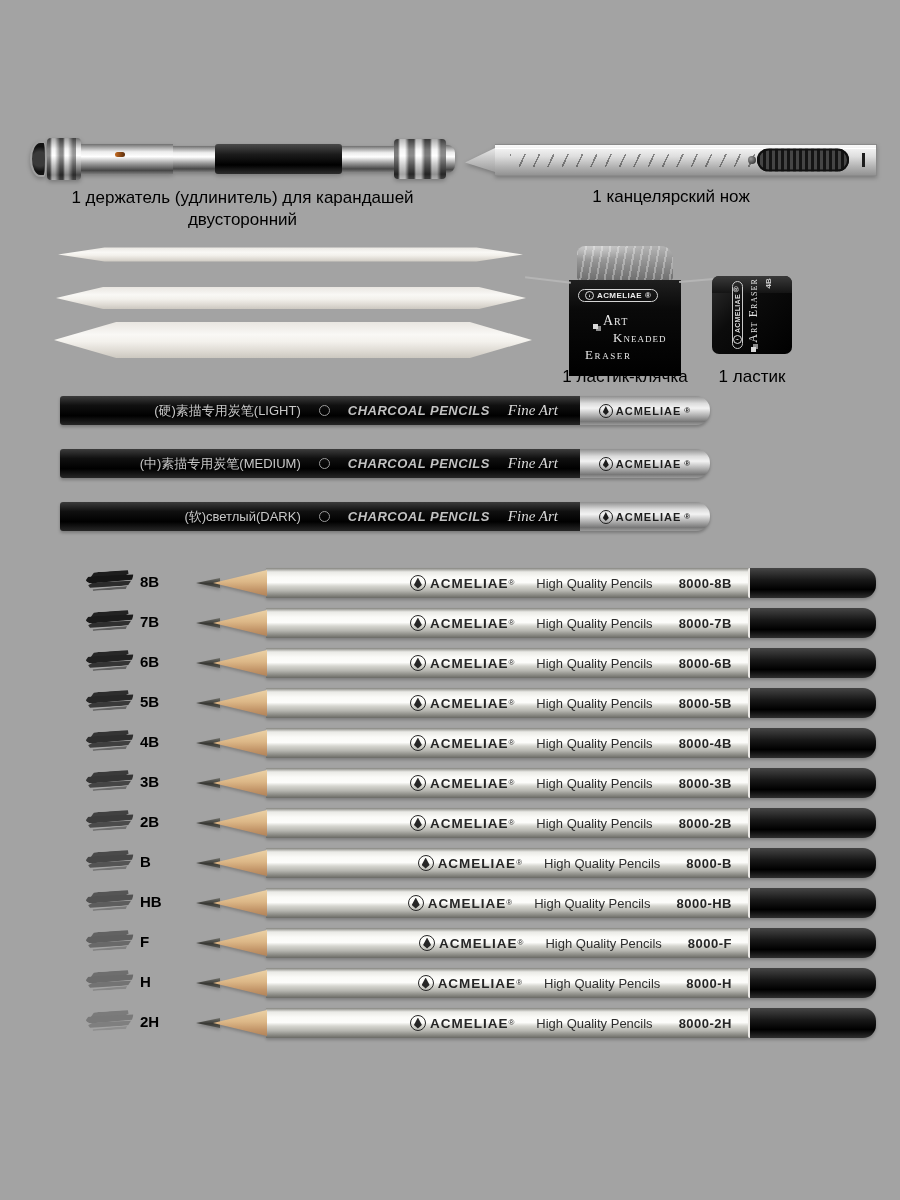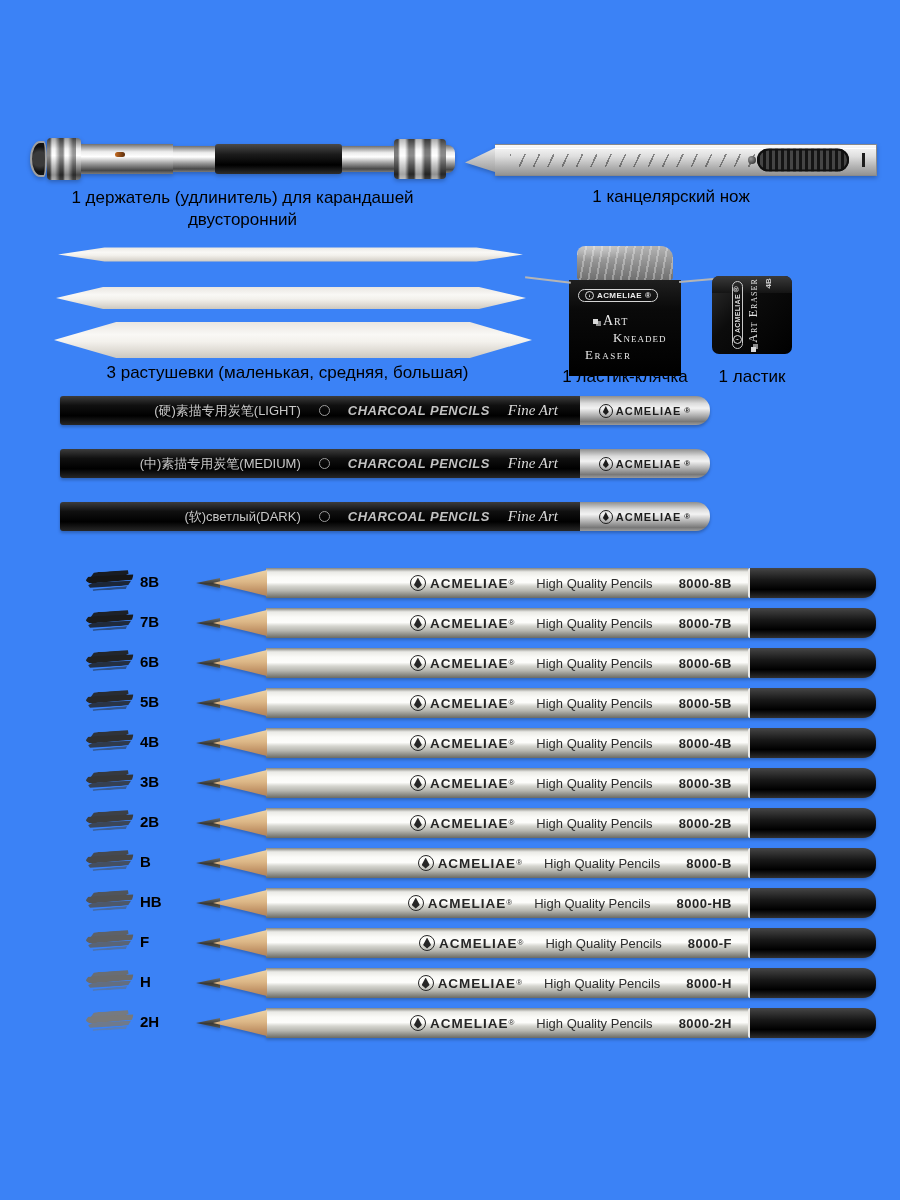--- a/index.html
+++ b/index.html
@@ -1,16 +1,16 @@
 <!DOCTYPE html>
 <html><head>
 <meta charset="utf-8">
 <style>
   html,body{margin:0;padding:0;background:#fff;}
-  .canvas{position:relative;width:900px;height:1200px;background:#3b82f6;overflow:hidden;
+  .canvas{position:relative;width:900px;height:1200px;background:#a3a3a3;overflow:hidden;
           font-family:"Liberation Sans",sans-serif;color:#000;}
   .cap{position:absolute;font-size:17px;line-height:22px;text-align:center;color:#000;}
 
   
   .extender{position:absolute;left:30px;top:138px;width:425px;height:42px;display:flex;align-items:center;
             filter:drop-shadow(0 2px 2px rgba(0,0,0,.25));}
   .metal{background:linear-gradient(180deg,#6f6f6f 0%,#ececec 26%,#ffffff 42%,#9a9a9a 66%,#474747 88%,#7a7a7a 100%);}
   .ext-mouth{width:13px;height:32px;background:radial-gradient(circle at 60% 50%,#3a3a3a 0 40%,#111 70%);
              border:2px solid #9f9f9f;border-radius:60% 20% 20% 60%/50%;}
   .ext-rings{width:34px;height:42px;border-radius:4px;
@@ -60,21 +60,21 @@
      background:radial-gradient(120% 100% at 20% 0%,rgba(255,255,255,.35),transparent 40%),
                 repeating-linear-gradient(100deg,rgba(255,255,255,.3) 0 2px,transparent 2px 8px),
                 linear-gradient(180deg,#b4b4b4,#8c8c8c 55%,#6f6f6f);}
   .kstring{position:absolute;top:33px;width:46px;height:1.5px;background:#b5b5b5;}
   .kstring.kleft{left:-44px;transform:rotate(7deg);}
   .kstring.kright{right:-44px;transform:rotate(-5deg);}
   .kbox{width:112px;height:96px;background:linear-gradient(180deg,#1f1f1f,#0a0a0a 30%,#000);padding-top:6px;box-sizing:border-box;}
   .klogo{display:inline-flex;align-items:center;gap:3px;margin-left:9px;padding:1px 6px;border:1px solid #d6d6d6;
      border-radius:9px;color:#ececec;font-size:8px;font-weight:bold;letter-spacing:.4px;}
   .kline{font-family:"Liberation Serif",serif;font-variant:small-caps;color:#e8e8e8;}
-  .kart{margin:9px 0 0 24px;font-size:14px;letter-spacing:1px;display:flex;align-items:center;gap:5px;}
+  .kart{margin:9px 0 0 24px;font-size:14px;letter-spacing:1px;display:flex;align-items:flex-end;gap:5px;}
   .kknead{margin:1px 0 0 44px;font-size:13px;letter-spacing:1px;}
   .keras{margin:1px 0 0 16px;font-size:13px;letter-spacing:1.6px;}
   .cap-kneaded{left:545px;top:366px;width:160px;}
 
   
   .eraser{position:absolute;left:712px;top:276px;width:80px;height:78px;border-radius:7px;overflow:hidden;
      background:linear-gradient(135deg,#2e2e2e,#0c0c0c 40%,#000);}
   .eraser::before{content:"";position:absolute;left:0;right:0;top:0;height:17px;
      background:linear-gradient(180deg,#3a3a3a,#141414);}
   .erot{position:absolute;inset:0;display:flex;align-items:center;justify-content:center;transform:rotate(-90deg);}
@@ -170,21 +170,20 @@
       <div class="knife-screw"></div>
       <div class="knife-slider"></div>
       <div class="knife-notch"></div>
     </div>
   </div>
   <div class="cap cap-knife">1 канцелярский нож</div>
 
   <div class="stump s1"></div>
   <div class="stump s2"></div>
   <div class="stump s3"></div>
-  <div class="cap cap-stumps">3 растушевки (маленькая, средняя, большая)</div>
 
   <div class="kneaded">
     <div class="kblob"></div>
     <div class="kstring kleft"></div>
     <div class="kstring kright"></div>
     <div class="kbox">
       <span class="klogo">
           <span class="logo-a tiny"></span>
           <span>ACMELIAE</span>
           <span class="reg">®</span>

